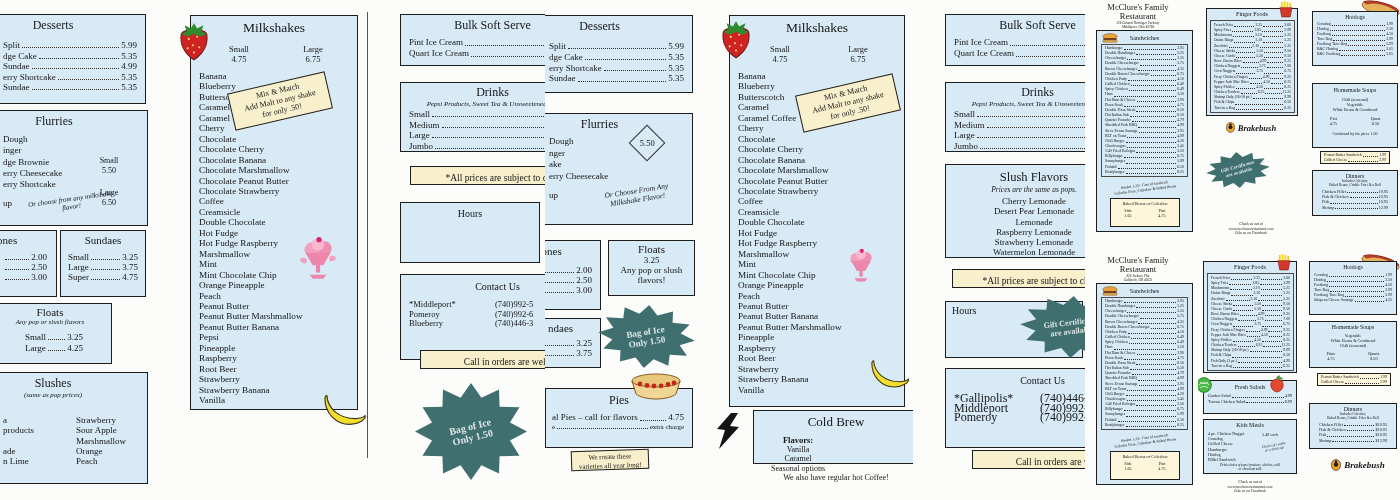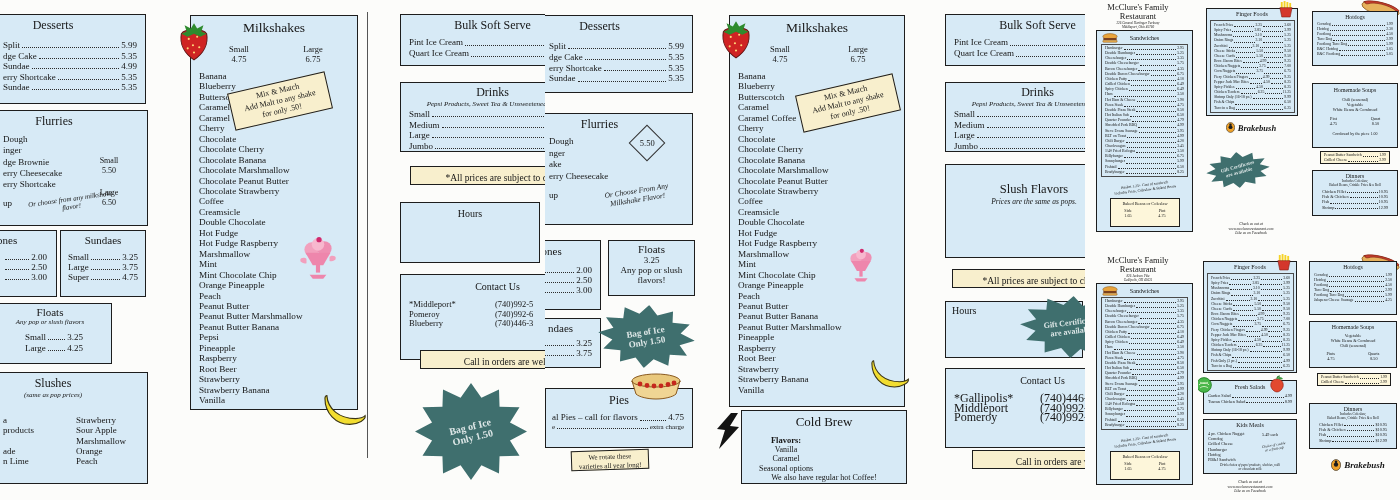--- a/index.html
+++ b/index.html
@@ -517,21 +517,21 @@
           <rect x="15" y="27" width="4" height="8" fill="#ee86ac"></rect>
           <path d="M9 37h16l-3 4H12z" fill="#ee86ac"></path>
         </svg>
     </span>
     <span class="abs" style="left:326px;top:356px;width:40px;height:34px">
       <svg viewBox="0 0 46 34" width="40" height="34">
           <path d="M3 3c1 14 13 24 30 24 5 0 8-1 10-3 1 4-7 9-16 9C12 33 1 21 1 6c0-2 1-3 2-3z" fill="#f2dd30" stroke="#3a3416" stroke-width="1.2"></path>
         </svg>
     </span>
 
-    <div class="panel" style="left:196px;top:410px;width:166px;height:74px">
+    <div class="panel" style="left:208px;top:410px;width:166px;height:54px">
       <div class="ptitle" style="font-size:13px;margin-top:3px">Cold Brew</div>
       <div class="abs ctr" style="left:8px;top:24px;width:72px">
         <div style="font-size:8.5px;font-weight:bold">Flavors:</div>
         <div style="font-size:8px;line-height:9.4px">
             <div class="pl">Vanilla</div>
             <div class="pl">Caramel</div>
             <div class="pl">Seasonal options</div>
           </div>
       </div>
       <div class="abs ctr" style="left:0;top:62px;width:100%;font-size:8px">We also have regular hot Coffee!</div>
@@ -579,22 +579,30 @@
             <span class="pr"></span>
           </div>
           <div class="r">
             <span class="nm">Jumbo</span>
             <span class="d"></span>
             <span class="pr"></span>
           </div>
         </div>
     </div>
     <div class="panel" style="left:5px;top:164px;width:178px;height:94px">
-      <div class="ptitle" style="font-size:12.5px;margin-top:17px">Slush Flavors</div>
+      <div class="ptitle" style="font-size:12.5px;margin-top:5px">Slush Flavors</div>
       <div class="ctr it" style="font-size:7.5px">Prices are the same as pops.</div>
+      <div class="ctr" style="font-size:8.8px;line-height:10.3px;margin-top:2px">
+          <div class="pl">Cherry Lemonade</div>
+          <div class="pl">Desert Pear Lemonade</div>
+          <div class="pl">Lemonade</div>
+          <div class="pl">Raspberry Lemonade</div>
+          <div class="pl">Strawberry Lemonade</div>
+          <div class="pl">Watermelon Lemonade</div>
+        </div>
     </div>
     <div class="cream" style="left:12px;top:269px;width:185px;height:19px">
       <span class="pl" style="font-size:9.5px;line-height:18px">*All prices are subject to change</span>
     </div>
     <div class="panel" style="left:5px;top:301px;width:138px;height:57px">
       <div class="pl" style="font-size:10px;margin:3px 0 0 6px">Hours</div>
     </div>
     <div class="star" style="left:80px;top:296px;width:104px;height:62px;transform:rotate(3deg)">
       <div style="transform:rotate(-10deg);font-size:8px;line-height:9px;font-weight:bold">
           <div class="pl">Gift Certificates</div>

